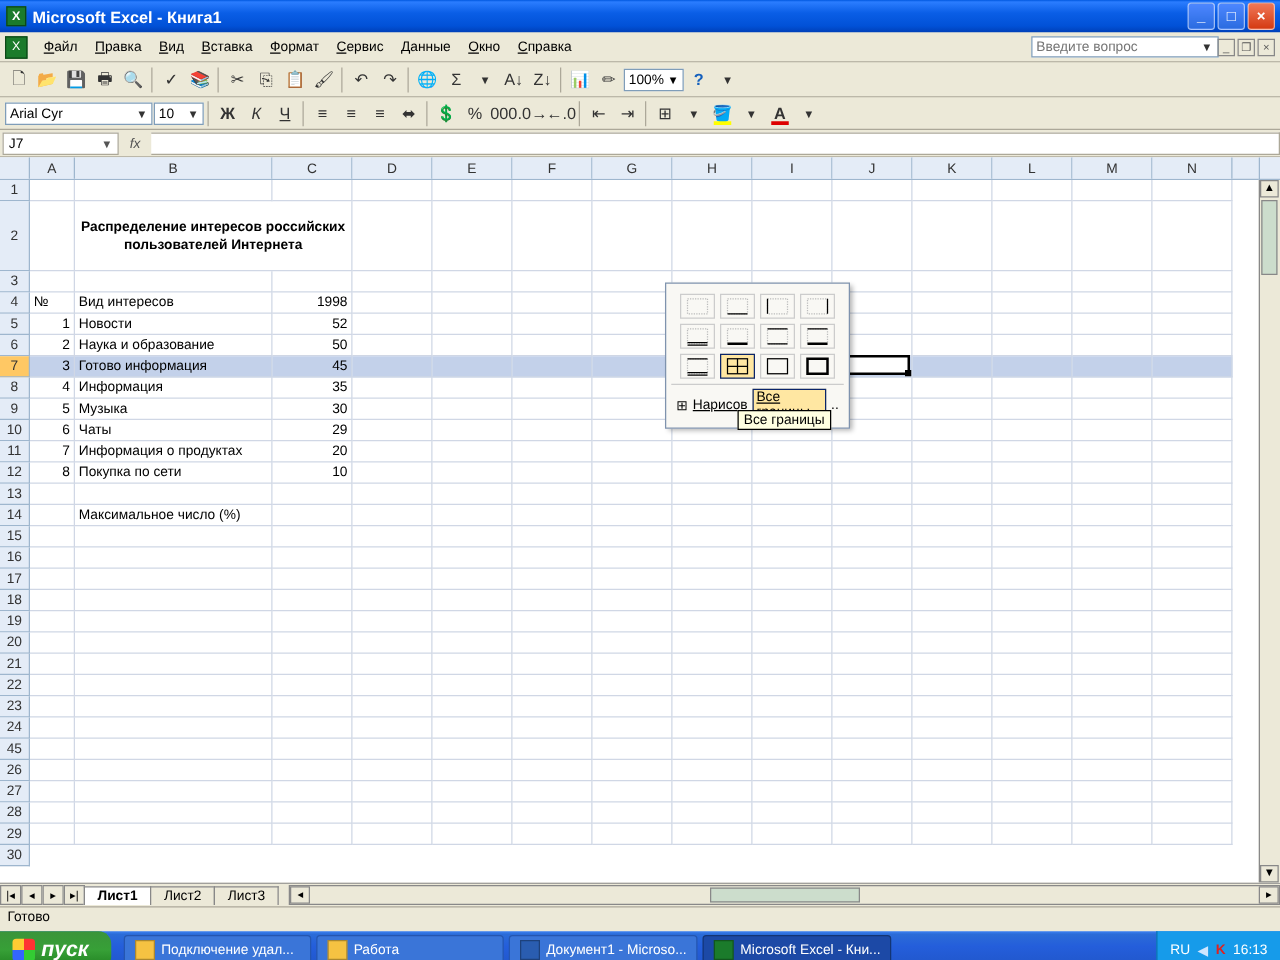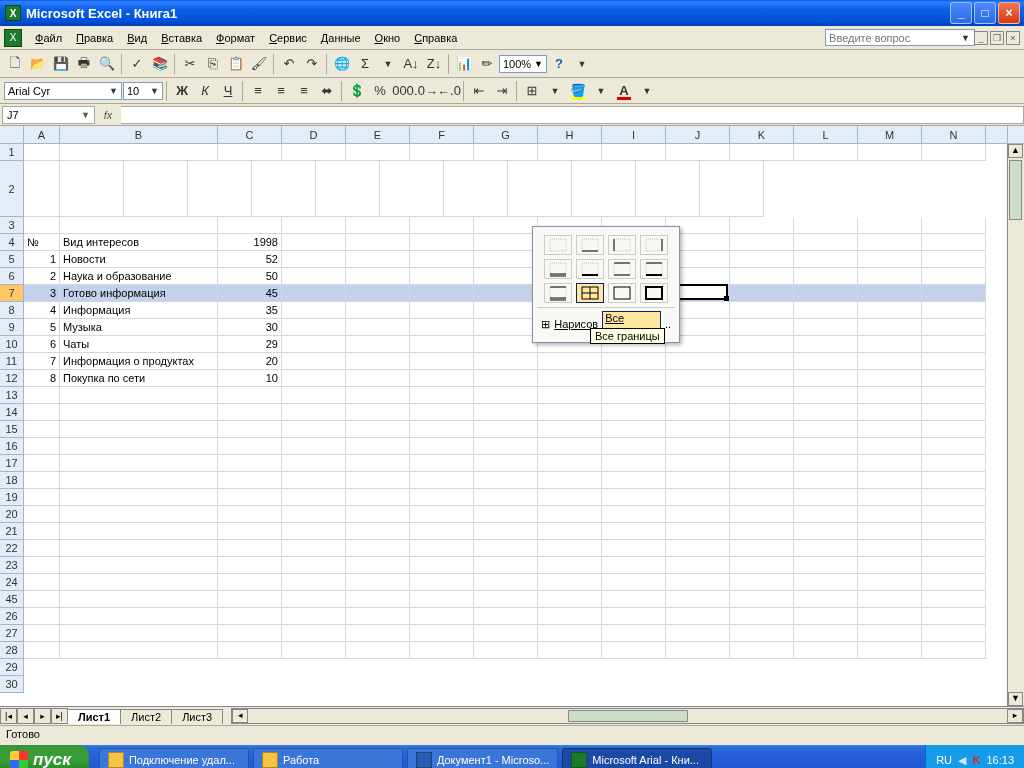--- a/index.html
+++ b/index.html
@@ -250,20 +250,21 @@
           <div class="cell" style="width: 64px; height: 17px;"></div>
           <div class="cell" style="width: 64px; height: 17px;"></div>
           <div class="cell" style="width: 64px; height: 17px;"></div>
           <div class="cell" style="width: 64px; height: 17px;"></div>
           <div class="cell" style="width: 64px; height: 17px;"></div>
           <div class="cell" style="width: 64px; height: 17px;"></div>
           <div class="cell" style="width: 64px; height: 17px;"></div>
         </div>
         <div class="row" style="height: 56px;">
           <div class="cell" style="width: 36px; height: 56px;"></div>
+          <div class="cell center" style="white-space: normal; line-height: 14px; display: flex; align-items: center; justify-content: center; text-align: center; width: 222px; height: 56px;">Распределение интересов российских пользователей Интернета</div>
           <div class="cell" style="width: 64px; height: 56px;"></div>
           <div class="cell" style="width: 64px; height: 56px;"></div>
           <div class="cell" style="width: 64px; height: 56px;"></div>
           <div class="cell" style="width: 64px; height: 56px;"></div>
           <div class="cell" style="width: 64px; height: 56px;"></div>
           <div class="cell" style="width: 64px; height: 56px;"></div>
           <div class="cell" style="width: 64px; height: 56px;"></div>
           <div class="cell" style="width: 64px; height: 56px;"></div>
           <div class="cell" style="width: 64px; height: 56px;"></div>
           <div class="cell" style="width: 64px; height: 56px;"></div>
@@ -425,20 +426,36 @@
           <div class="cell" style="width: 64px; height: 17px;"></div>
           <div class="cell" style="width: 64px; height: 17px;"></div>
           <div class="cell" style="width: 64px; height: 17px;"></div>
           <div class="cell" style="width: 64px; height: 17px;"></div>
           <div class="cell" style="width: 64px; height: 17px;"></div>
           <div class="cell" style="width: 64px; height: 17px;"></div>
         </div>
         <div class="row" style="height: 17px;">
           <div class="cell" style="width: 36px; height: 17px;"></div>
           <div class="cell" style="width: 158px; height: 17px;"></div>
+          <div class="cell" style="width: 64px; height: 17px;"></div>
+          <div class="cell" style="width: 64px; height: 17px;"></div>
+          <div class="cell" style="width: 64px; height: 17px;"></div>
+          <div class="cell" style="width: 64px; height: 17px;"></div>
+          <div class="cell" style="width: 64px; height: 17px;"></div>
+          <div class="cell" style="width: 64px; height: 17px;"></div>
+          <div class="cell" style="width: 64px; height: 17px;"></div>
+          <div class="cell" style="width: 64px; height: 17px;"></div>
+          <div class="cell" style="width: 64px; height: 17px;"></div>
+          <div class="cell" style="width: 64px; height: 17px;"></div>
+          <div class="cell" style="width: 64px; height: 17px;"></div>
+          <div class="cell" style="width: 64px; height: 17px;"></div>
+        </div>
+        <div class="row" style="height: 17px;">
+          <div class="cell" style="width: 36px; height: 17px;"></div>
+          <div class="cell" style="width: 158px; height: 17px;">Максимальное число (%)</div>
           <div class="cell" style="width: 64px; height: 17px;"></div>
           <div class="cell" style="width: 64px; height: 17px;"></div>
           <div class="cell" style="width: 64px; height: 17px;"></div>
           <div class="cell" style="width: 64px; height: 17px;"></div>
           <div class="cell" style="width: 64px; height: 17px;"></div>
           <div class="cell" style="width: 64px; height: 17px;"></div>
           <div class="cell" style="width: 64px; height: 17px;"></div>
           <div class="cell" style="width: 64px; height: 17px;"></div>
           <div class="cell" style="width: 64px; height: 17px;"></div>
           <div class="cell" style="width: 64px; height: 17px;"></div>
@@ -817,21 +834,21 @@
       <div class="task">
         <div class="ticon" style="background:#f5c242;border:1px solid rgba(0,0,0,.3)"></div>
         <span>Работа</span>
       </div>
       <div class="task">
         <div class="ticon" style="background:#2a5db0;border:1px solid rgba(0,0,0,.3)"></div>
         <span>Документ1 - Microso...</span>
       </div>
       <div class="task active">
         <div class="ticon" style="background:#1b7b2b;border:1px solid rgba(0,0,0,.3)"></div>
-        <span>Microsoft Arial - Кни...</span>
+        <span>Microsoft Excel - Кни...</span>
       </div>
     </div>
   <div class="tray">
     <span>RU</span>
     <span style="color:#cfe6ff">◀</span>
     <span style="color:#d22;font-weight:bold">K</span>
     <span>16:13</span>
   </div>
 </div>
 

